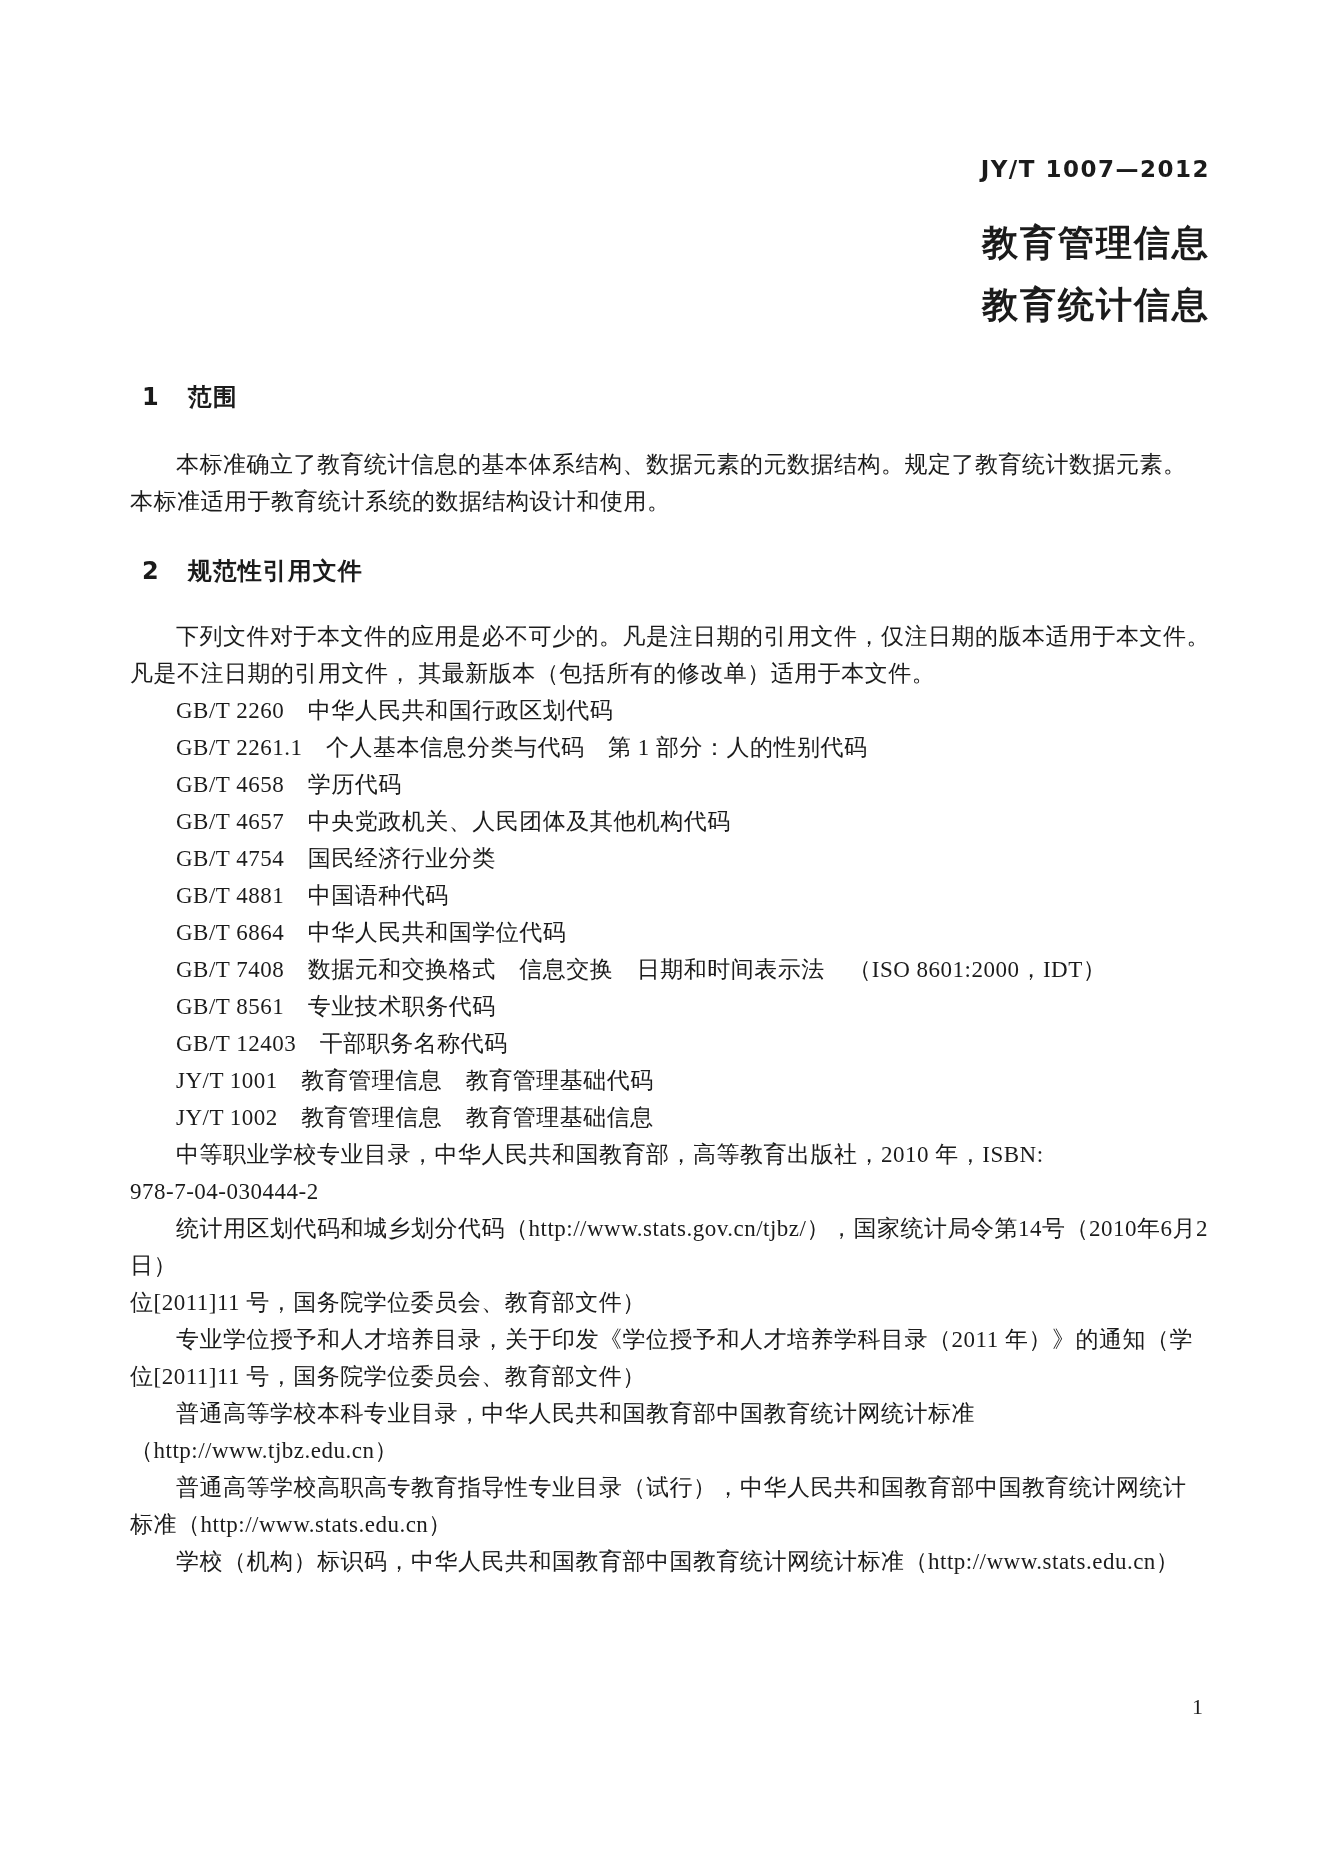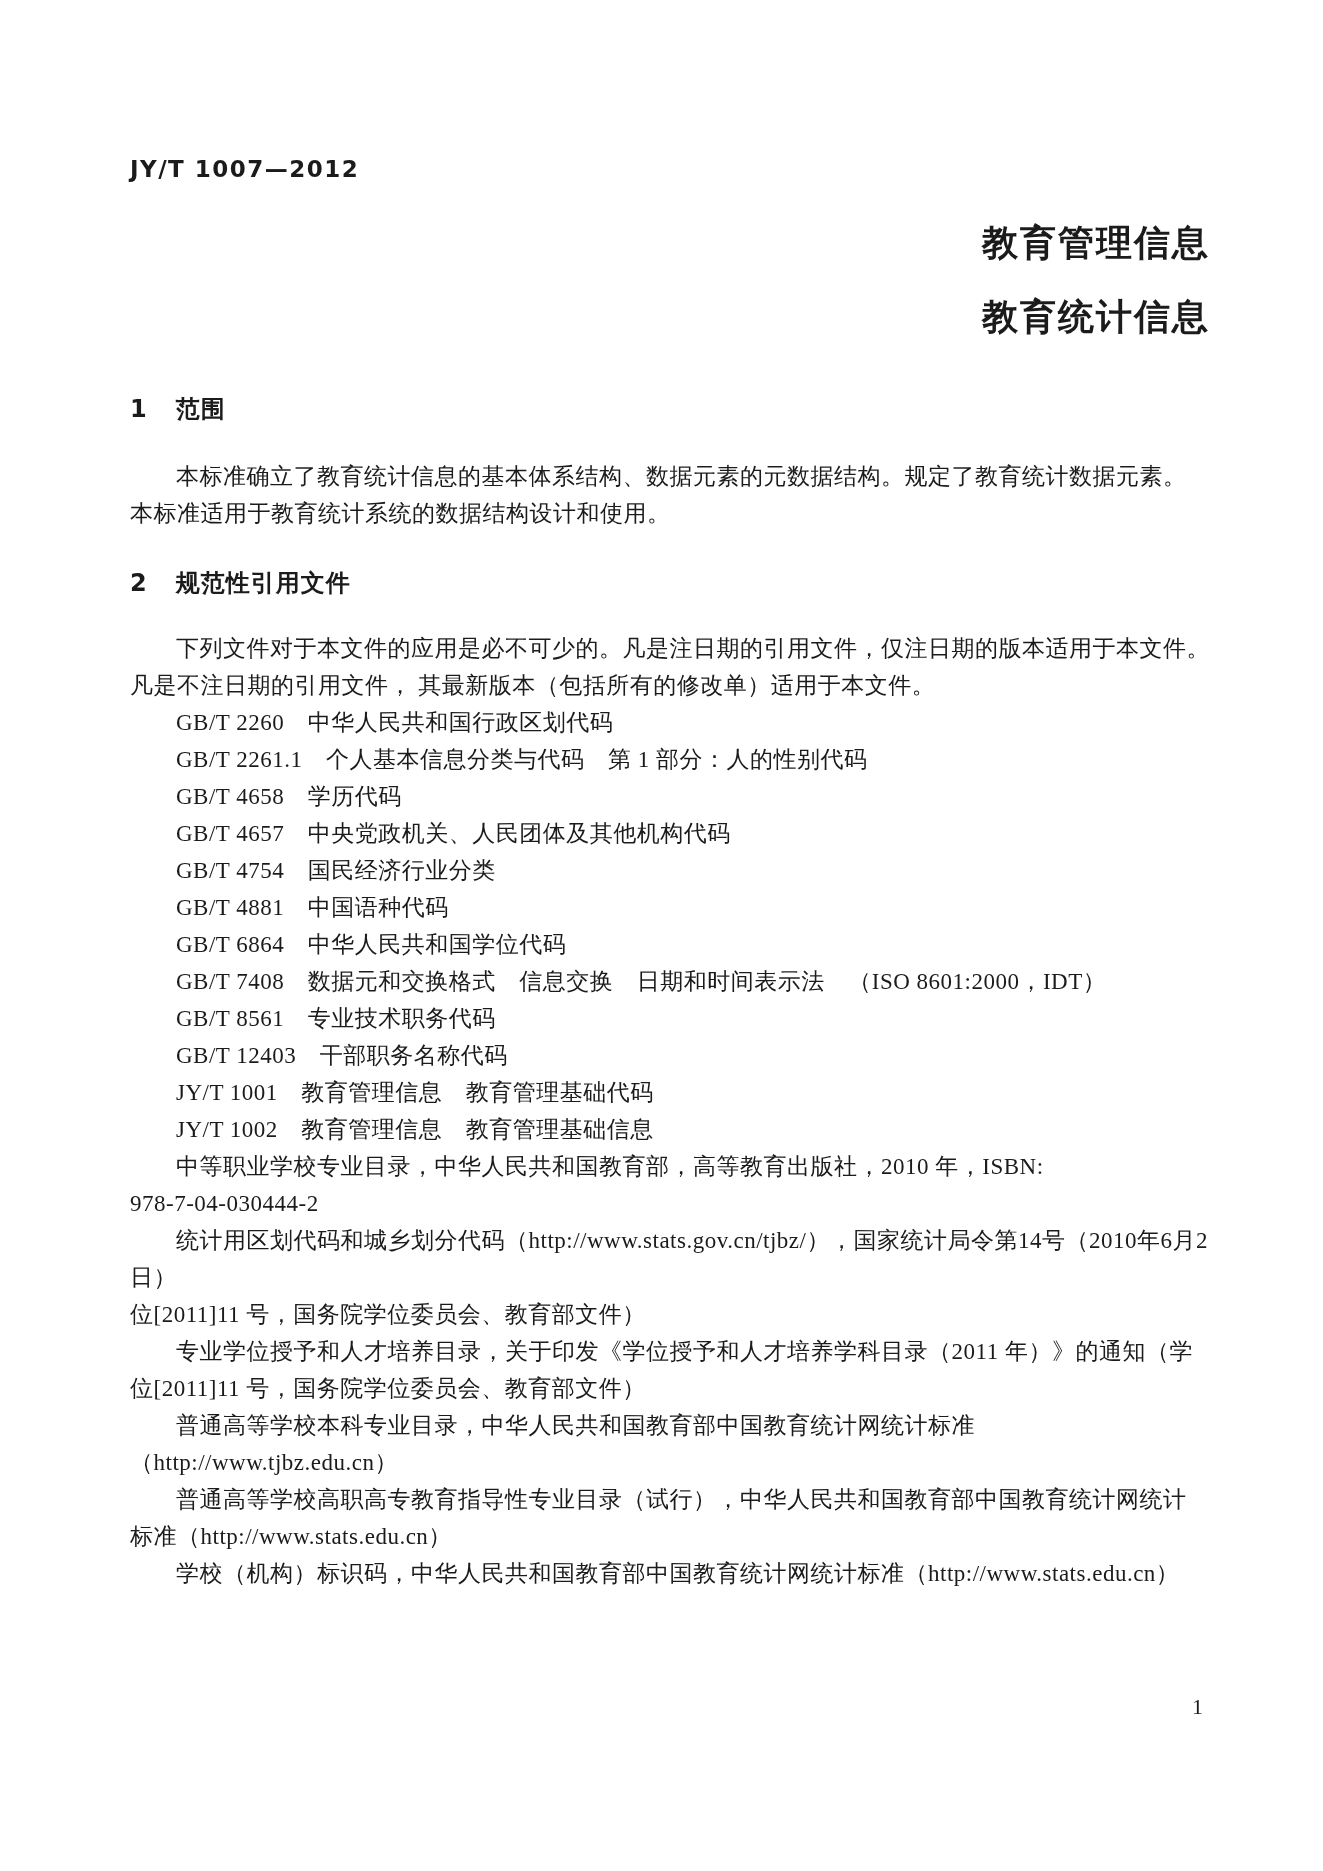--- a/index.html
+++ b/index.html
@@ -8,35 +8,35 @@
     width:1323px;height:1871px;
     background:#ffffff;
     margin:0 auto;
     color:#1b1b1b;
     font-family:"Liberation Serif","DejaVu Serif",serif;
     overflow:hidden;
   }
   .content{padding:0 113px 0 130px;}
   .doc-number{
     padding-top:156px;
-    text-align:left;
+    text-align:right;
     font-family:"DejaVu Sans","Liberation Sans",sans-serif;
     font-size:23px;font-weight:600;letter-spacing:1.5px;
     line-height:26px;
   }
   .doc-title{
     margin:0;text-align:right;
     font-family:"DejaVu Sans","Liberation Sans",sans-serif;
     font-weight:700;font-size:36px;line-height:46px;
     letter-spacing:2px;
   }
   .title1{margin-top:38px;}
-  .title2{margin-top:28px;}
+  .title2{margin-top:16px;}
   .sec-heading{
-    margin:0;
+    margin:12px;
     font-family:"DejaVu Sans","Liberation Sans",sans-serif;
     font-weight:600;font-size:24px;line-height:34px;
     letter-spacing:1px;
   }
   .sec-heading-1{margin-top:52px;}
   .sec-heading-2{margin-top:34px;}
   .sec-num{display:inline-block;min-width:14px;margin-right:28px;}
   .para-block{margin-top:32px;}
   .refs-block{margin-top:30px;}
   .line{

